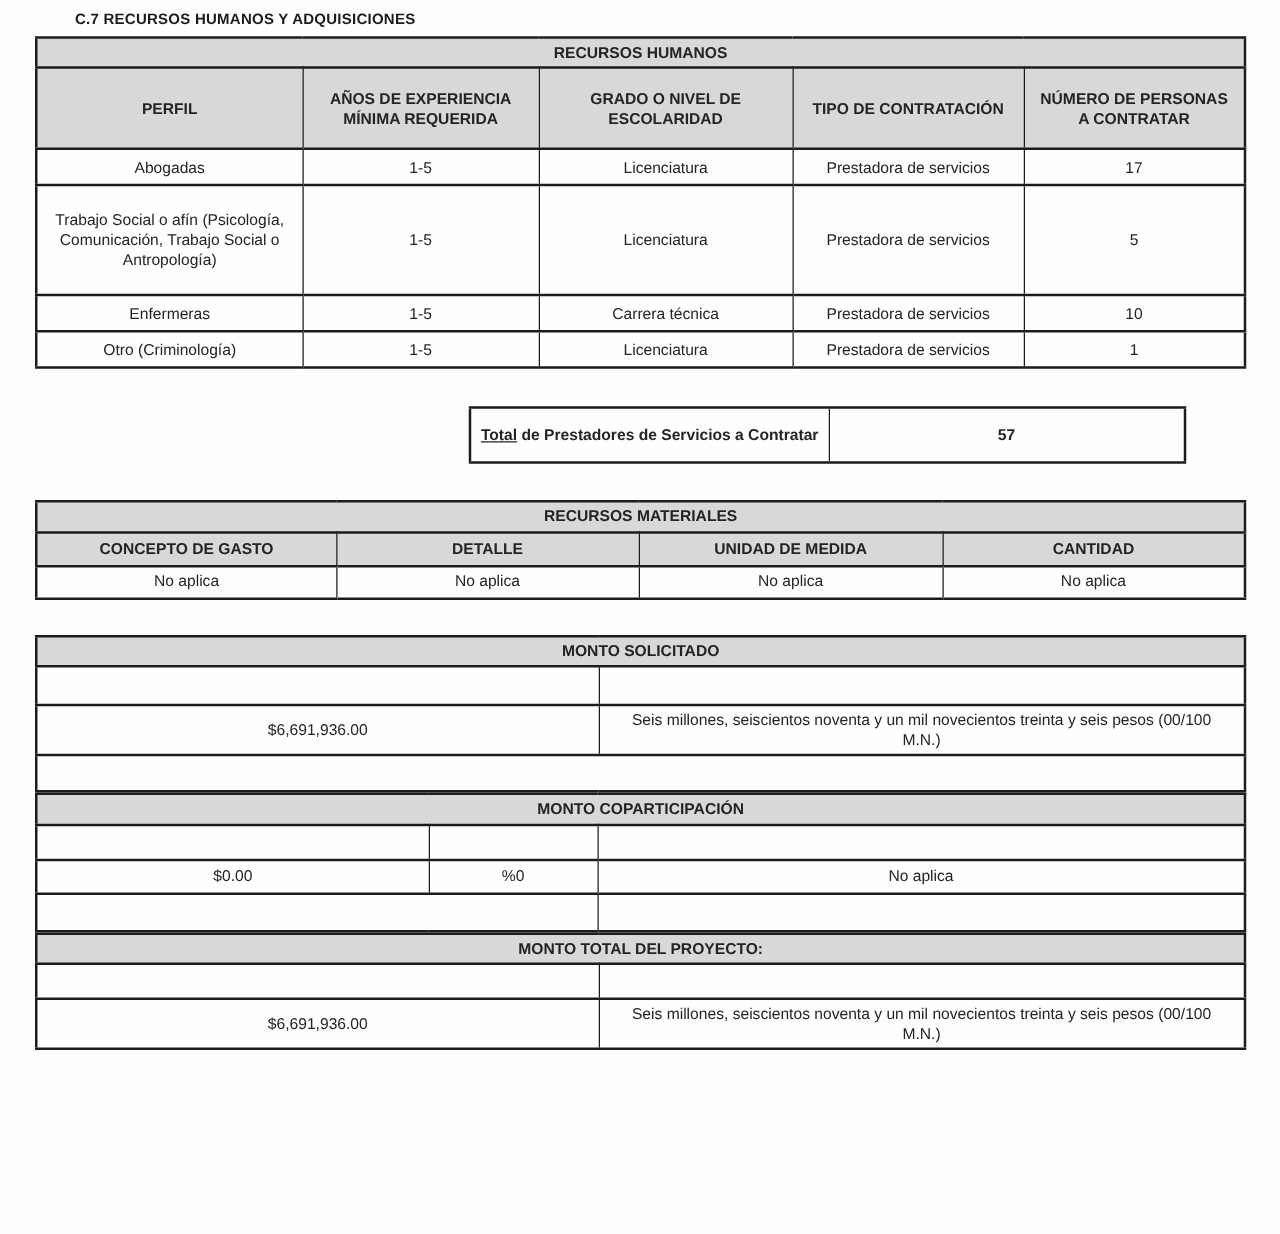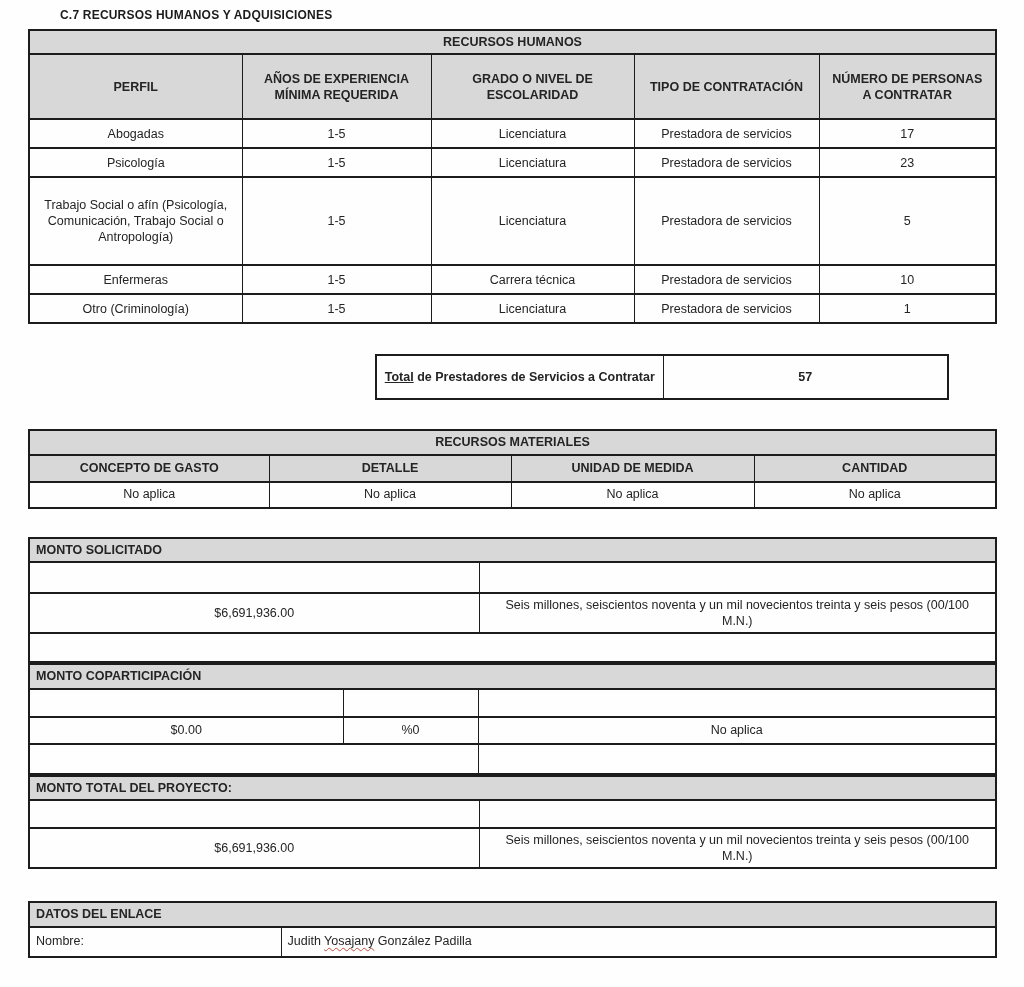--- a/index.html
+++ b/index.html
@@ -6,21 +6,21 @@
   body{width:1024px;height:987px;overflow:hidden;
        font-family:"Liberation Sans","DejaVu Sans",sans-serif;color:#222;}
   .page{width:1024px;height:987px;padding:6px 0 0 28px;box-sizing:border-box;background:#fefefe;}
   .doc-title{font-size:12px;font-weight:bold;margin:2px 0 0 32px;letter-spacing:.2px;color:#1b1b1b;}
   table{border-collapse:collapse;table-layout:fixed;}
   .tbl{border:2px solid #1c1c1c;}
   .tbl td,.tbl th{border:1px solid #1c1c1c;border-top-width:2px;border-bottom-width:2px;
       vertical-align:middle;font-size:12.5px;line-height:1.3;padding:3px 6px;color:#242424;}
   .tbl th{font-weight:bold;text-align:center;padding:4px 10px;}
   td.center{text-align:center;}
-  .bar{background:#d8d8d8;font-weight:bold;text-align:left;padding:4px 7px;font-size:13px;color:#161616;}
+  .bar{background:#d8d8d8;font-weight:bold;text-align:center;padding:4px 7px;font-size:13px;color:#161616;}
   .bar.center{text-align:center;}
   .head-row th{background:#d8d8d8;}
   .underline{text-decoration:underline;}
   .squiggle{text-decoration:underline;text-decoration-style:wavy;text-decoration-color:#c34a3c;
             text-decoration-thickness:1px;text-underline-offset:2px;}
   .rh{width:967px;margin-top:7px;}
   .total-box{width:572px;margin:30px 0 0 347px;}
   .total-box td{font-weight:bold;}
   .materiales{width:967px;margin-top:29px;}
   .monto{width:967px;}
@@ -54,27 +54,20 @@
       <th>TIPO DE CONTRATACIÓN</th>
       <th>NÚMERO DE PERSONAS A CONTRATAR</th>
     </tr>
     <tr style="height:29px">
       <td class="center">Abogadas</td>
       <td class="center">1-5</td>
       <td class="center">Licenciatura</td>
       <td class="center">Prestadora de servicios</td>
       <td class="center">17</td>
     </tr>
-    <tr style="height:29px">
-      <td class="center">Psicología</td>
-      <td class="center">1-5</td>
-      <td class="center">Licenciatura</td>
-      <td class="center">Prestadora de servicios</td>
-      <td class="center">23</td>
-    </tr>
     <tr style="height:88px">
       <td class="center" style="padding:3px 10px">Trabajo Social o afín (Psicología, Comunicación, Trabajo Social o Antropología)</td>
       <td class="center">1-5</td>
       <td class="center">Licenciatura</td>
       <td class="center">Prestadora de servicios</td>
       <td class="center">5</td>
     </tr>
     <tr style="height:29px">
       <td class="center">Enfermeras</td>
       <td class="center">1-5</td>
@@ -194,29 +187,14 @@
           <td></td>
           <td></td>
         </tr>
     <tr style="height:40px">
       <td class="center">$6,691,936.00</td>
       <td class="center" style="padding:3px 14px">Seis millones, seiscientos noventa y un mil novecientos treinta y seis pesos (00/100 M.N.)</td>
     </tr>
   </tbody>
     </table>
 
-  <table class="tbl enlace">
-    <colgroup>
-        <col style="width:252px">
-        <col style="width:715px">
-      </colgroup>
-    <tbody>
-        <tr style="height:22px">
-      <td colspan="2" class="bar">DATOS DEL ENLACE</td>
-    </tr>
-    <tr style="height:30px">
-      <td class="left">Nombre:</td>
-      <td class="left"><span>Judith </span><span class="squiggle">Yosajany</span><span> González Padilla</span></td>
-    </tr>
-  </tbody>
-    </table>
 
 </div>
 
 </body></html>

